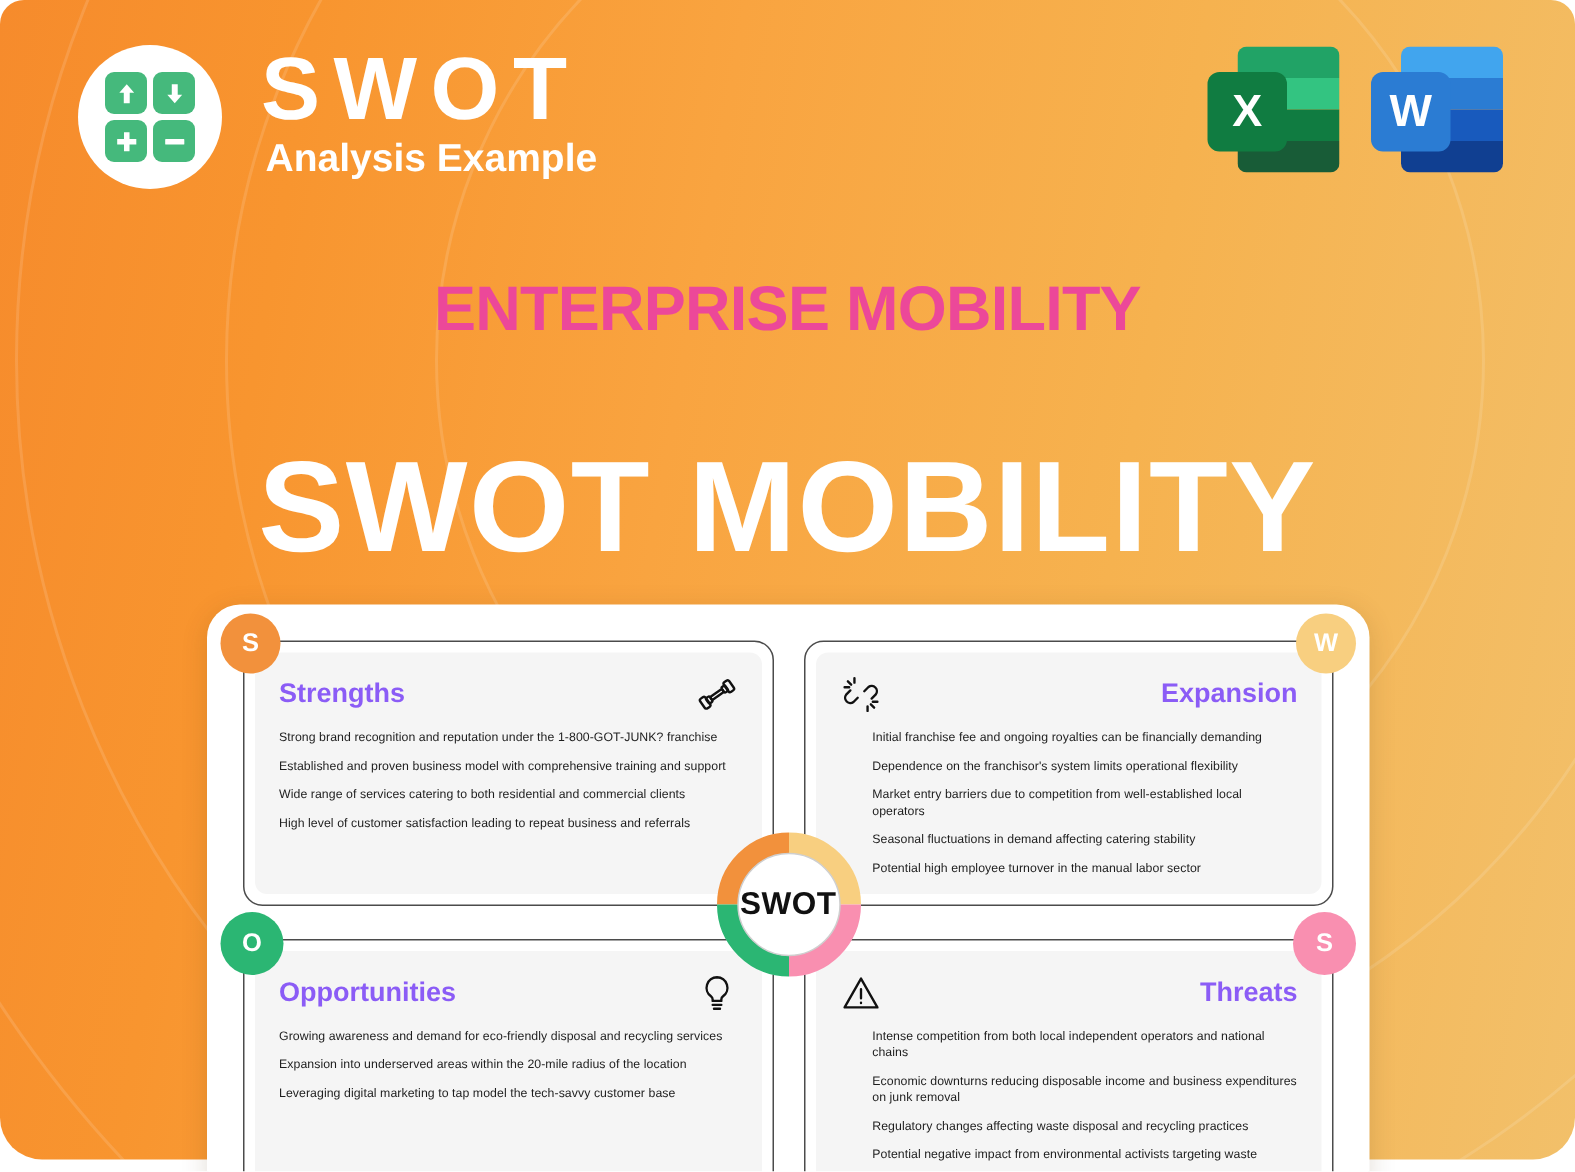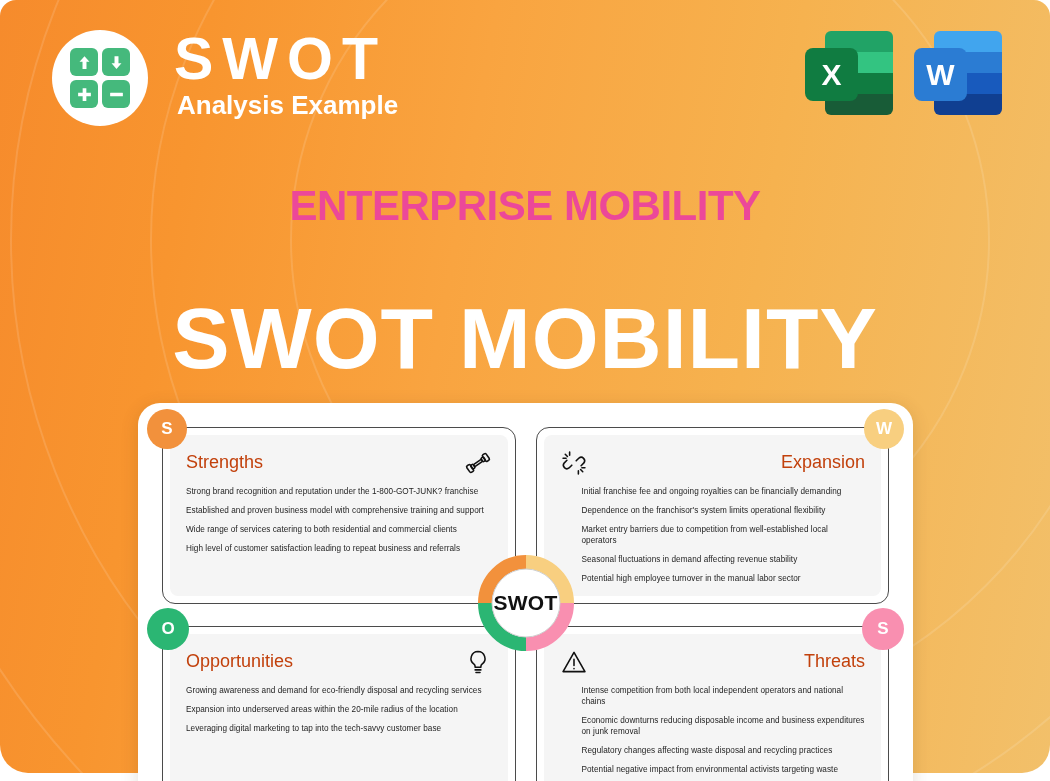--- a/index.html
+++ b/index.html
@@ -112,21 +112,21 @@
     padding: 7px;
   }
   .quad-inner {
     position: absolute; left: 7px; right: 7px; top: 7px; bottom: 7px;
     background: #f5f5f5; border-radius: 8px;
     padding: 14px 16px 8px 16px;
     overflow: hidden;
   }
   .q-head { display: flex; align-items: center; margin-bottom: 9px; }
   .q-head.right { flex-direction: row-reverse; }
-  .q-title { font-size: 18px; font-weight: 400; color: #c2410c; line-height: 1.1; }
+  .q-title { font-size: 18px; font-weight: 700; color: #8b5cf6; line-height: 1.1; }
   .q-icon { width: 28px; height: 28px; flex-shrink: 0; }
   .q-icon svg { width: 100%; height: 100%; display: block; }
   .q-head .q-title { flex: 1; }
   .q-head.right .q-title { text-align: right; }
   .q-list { list-style: none; }
   .q-list li {
     font-size: 8.2px; color: #1d1d1d; line-height: 1.35;
     margin-bottom: 8px; letter-spacing: 0.05px;
   }
   .pad-left { padding-left: 22px; }
@@ -262,42 +262,42 @@
                 <path d="M18.5 13.5l3.2-3.2a4 4 0 015.6 5.6l-3.2 3.2"></path>
                 <path d="M6 6l2.5 2.5M3.5 10.5H7M11 3.5V7"></path>
                 <path d="M26 26l-2.5-2.5M28.5 21.5H25M21 28.5V25"></path>
               </svg>
             </div>
           </div>
           <ul class="q-list pad-left">
             <li>Initial franchise fee and ongoing royalties can be financially demanding</li>
             <li>Dependence on the franchisor's system limits operational flexibility</li>
             <li>Market entry barriers due to competition from well-established local operators</li>
-            <li>Seasonal fluctuations in demand affecting revenue stability</li>
+            <li>Seasonal fluctuations in demand affecting catering stability</li>
             <li>Potential high employee turnover in the manual labor sector</li>
           </ul>
         </div>
       </div>
 
       <div class="quad">
         <div class="badge b-o">O</div>
         <div class="quad-inner">
           <div class="q-head">
             <div class="q-title">Opportunities</div>
             <div class="q-icon">
               <svg viewBox="0 0 32 32" fill="none" stroke="#111" stroke-width="1.8" stroke-linecap="round" stroke-linejoin="round">
                 <path d="M16 4a8 8 0 00-4.6 14.5c.8.6 1.3 1.5 1.3 2.5v1h6.6v-1c0-1 .5-1.9 1.3-2.5A8 8 0 0016 4z"></path>
                 <path d="M12.7 25h6.6M13.7 28h4.6"></path>
               </svg>
             </div>
           </div>
           <ul class="q-list">
             <li>Growing awareness and demand for eco-friendly disposal and recycling services</li>
             <li>Expansion into underserved areas within the 20-mile radius of the location</li>
-            <li>Leveraging digital marketing to tap into the tech-savvy customer base</li>
+            <li>Leveraging digital marketing to tap model the tech-savvy customer base</li>
           </ul>
         </div>
       </div>
 
       <div class="quad">
         <div class="badge b-t">S</div>
         <div class="quad-inner">
           <div class="q-head right">
             <div class="q-title">Threats</div>
             <div class="q-icon">

